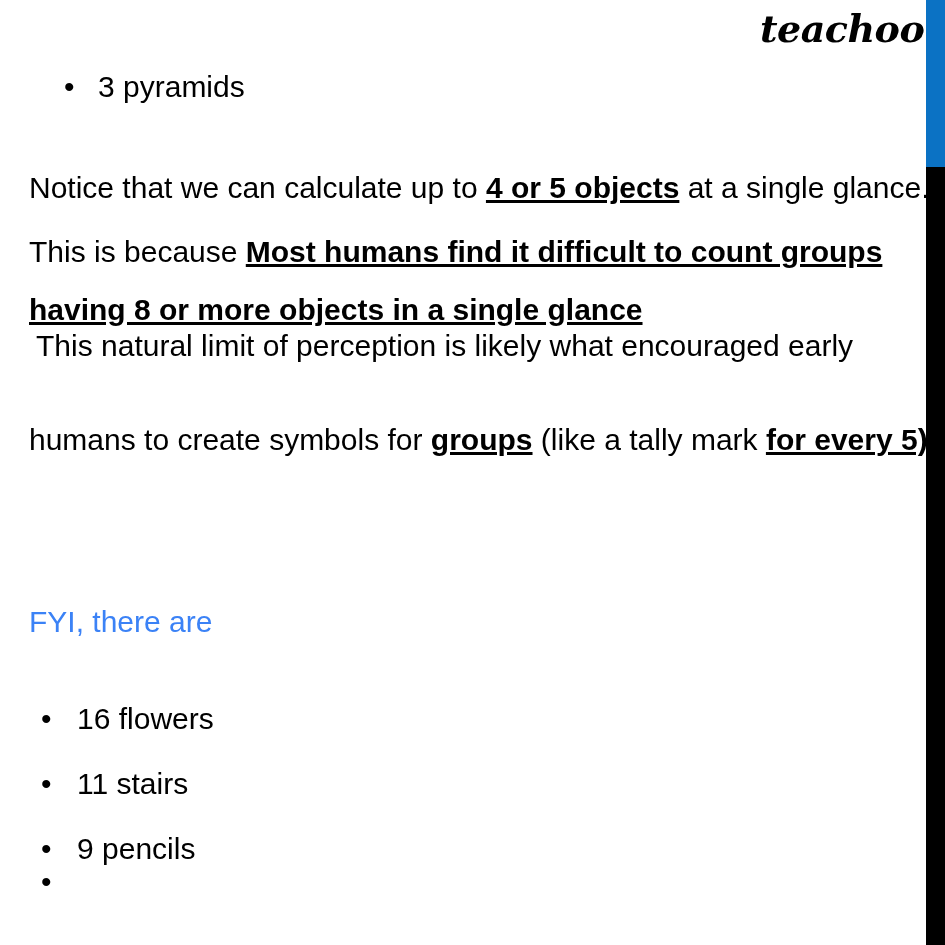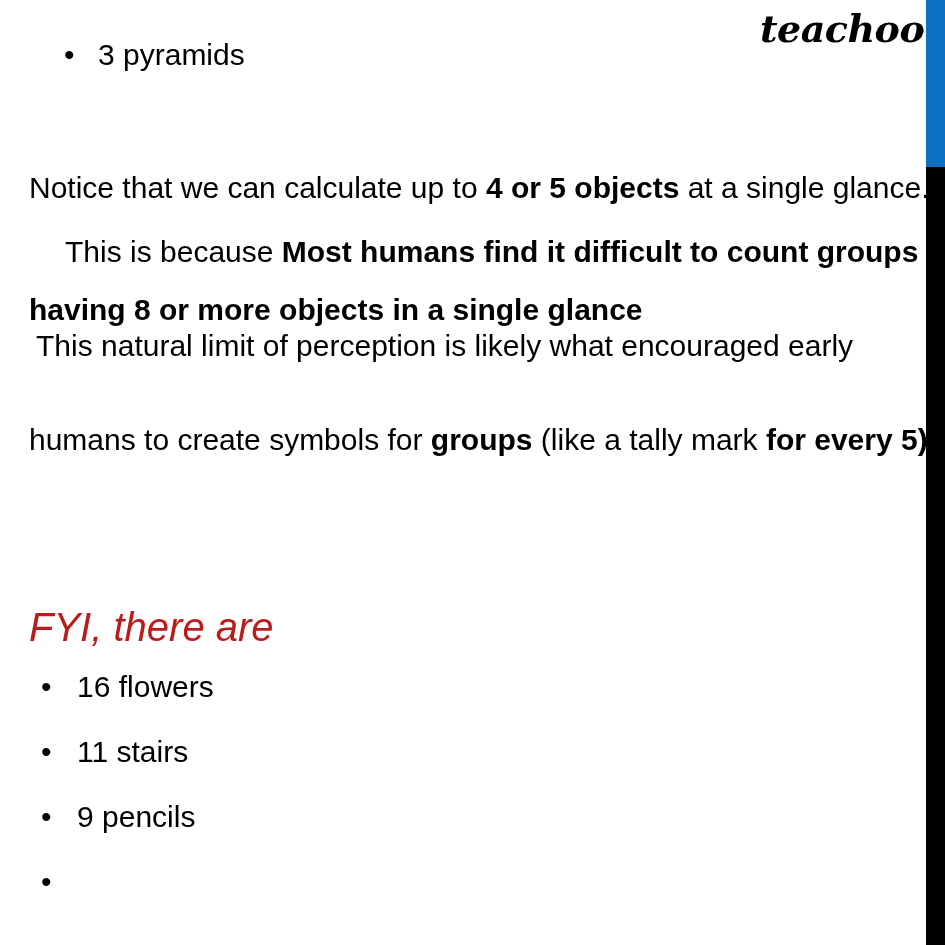--- a/index.html
+++ b/index.html
@@ -61,57 +61,57 @@
     display: inline-block;
     font-size: 30px;
     line-height: 1;
     color: #000000;
   }
   .bullet-text {
     font-size: 30px;
     line-height: 1;
     color: #000000;
     white-space: nowrap;
+    margin-top: 32px;
   }
 
   #bullet-pyramids {
     left: 64px;
     top: 40px;
   }
   #bullet-pyramids .bullet-dot { width: 34px; }
 
   
   .body-line {
     position: absolute;
     left: 29px;
     width: 880px;
     font-size: 30px;
     line-height: 1;
     color: #000000;
     white-space: nowrap;
   }
-  .body-line b { font-weight: bold; }
+  .body-line b { font-weight: bold; text-decoration: underline; }
 
   #para-1      { top: 173px; }
-  #para-2-l1   { top: 237px; margin-left: 36px; }
+  #para-2-l1   { top: 237px; }
   #para-2-l2   { top: 295px; }
   #para-3-l1   { top: 331px; margin-left: 7px; }
   #para-3-l2   { top: 418px; margin-top: 7px; }
   #para-3-l3   { top: 475px; }
 
   
   #fyi-intro {
     position: absolute;
     left: 29px;
     top: 607px;
-    font-size: 40px;
+    font-size: 30px;
     line-height: 1;
-    color: #b91c1c;
+    color: #3b82f6;
     white-space: nowrap;
-    font-style: italic;
   }
 
   #fyi-list {
     position: absolute;
     left: 41px;
     top: 672px;
     width: 500px;
     margin: 0;
     padding: 0;
     list-style: none;

